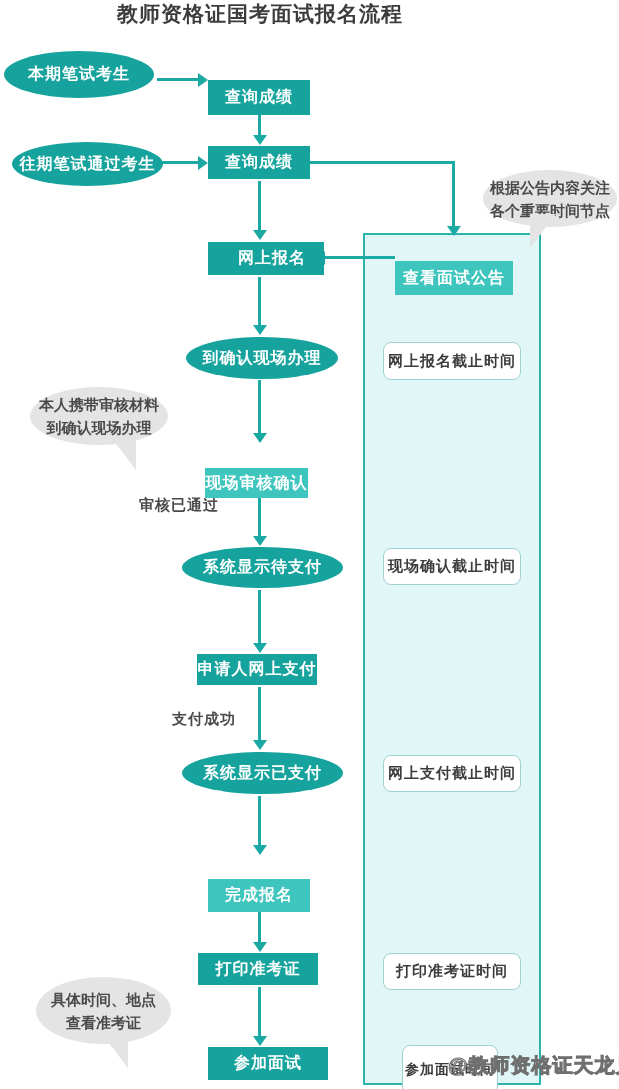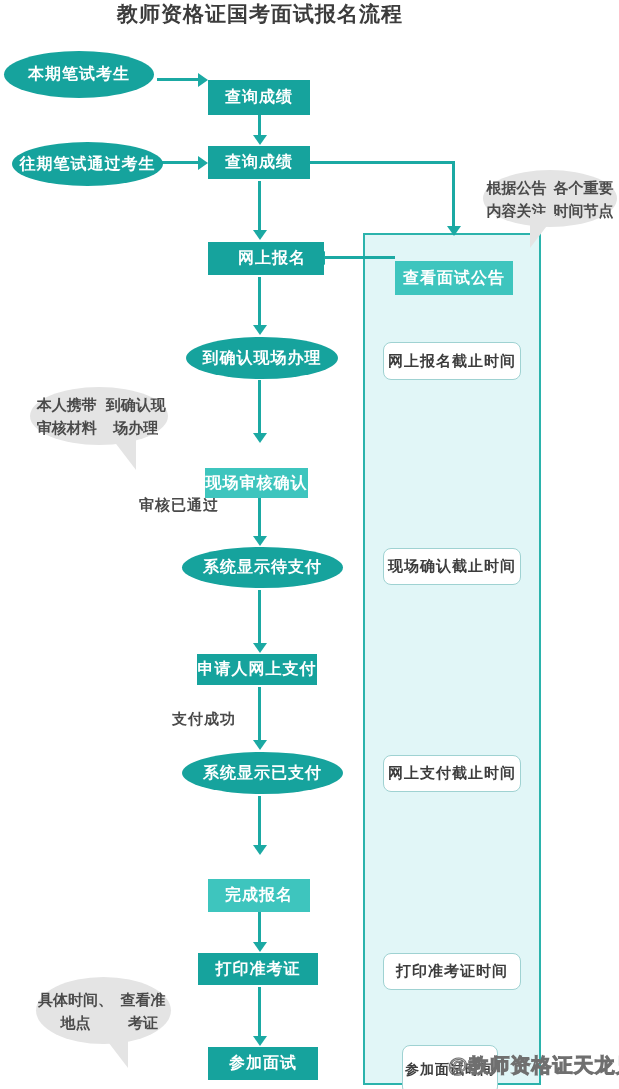--- a/index.html
+++ b/index.html
@@ -28,21 +28,21 @@
   }
   .tl-box{
     display:flex;align-items:center;justify-content:center;
     background:#fff;border:1px solid var(--timeline_border,#9fd2d2);
     border-radius:8px;color:var(--text_dark,#3c3c3c);
     font-size:15px;font-weight:bold;z-index:2;letter-spacing:1px;
   }
   
   .bubble{
     background:var(--bubble_bg,#e4e4e4);border-radius:50%;
-    display:flex;align-items:center;justify-content:center;
+    display:flex;flex-direction:column;align-items:center;justify-content:center;
     color:var(--bubble_text,#4a4a4a);font-size:15px;font-weight:bold;
     text-align:center;line-height:23px;z-index:3;
   }
   .tail{width:0;height:0;z-index:3;}
   .tail-dl{border-top:34px solid var(--bubble_bg,#e4e4e4);border-right:26px solid transparent;}
   .tail-dr{border-top:34px solid var(--bubble_bg,#e4e4e4);border-left:26px solid transparent;}
   .line-h{height:3px;background:var(--line,#1ba9a3);z-index:1;}
   .arrow-v{width:3px;background:var(--line,#1ba9a3);z-index:1;}
   .arrow-v::after{
     content:'';position:absolute;left:-5.5px;bottom:-9px;
@@ -105,21 +105,21 @@
   <div class="abs node ellipse" style="left:12px;top:142px;width:151px;height:44px;text-align:center;">往期笔试通过考生</div>
   <div class="abs node rect-dark" style="left:208px;top:146px;width:102px;height:33px;">查询成绩</div>
   <div class="abs node rect-dark" style="left:208px;top:242px;width:104px;height:33px;padding-left:12px;">网上报名</div>
   <div class="abs node ellipse" style="left:186px;top:337px;width:152px;height:42px;">到确认现场办理</div>
   <div class="abs node rect-light" style="left:205px;top:445px;width:103px;height:30px;">现场审核确认</div>
   <div class="abs node ellipse" style="left:182px;top:547px;width:161px;height:41px;">系统显示待支付</div>
   <div class="abs node rect-dark" style="left:197px;top:654px;width:120px;height:31px;">申请人网上支付</div>
   <div class="abs node ellipse" style="left:182px;top:752px;width:161px;height:42px;">系统显示已支付</div>
   <div class="abs node rect-light" style="left:208px;top:856px;width:102px;height:33px;">完成报名</div>
   <div class="abs node rect-dark" style="left:198px;top:953px;width:120px;height:32px;">打印准考证</div>
-  <div class="abs node rect-dark" style="left:208px;top:1047px;width:110px;height:33px;">参加面试</div>
+  <div class="abs node rect-dark" style="left:208px;top:1047px;width:120px;height:33px;">参加面试</div>
 
   <div class="abs node rect-light" style="left:395px;top:238px;width:118px;height:34px;">查看面试公告</div>
 
   <div class="abs tl-box" style="left:383px;top:342px;width:136px;height:36px;">网上报名截止时间</div>
   <div class="abs tl-box" style="left:383px;top:548px;width:136px;height:35px;">现场确认截止时间</div>
   <div class="abs tl-box" style="left:383px;top:755px;width:136px;height:35px;">网上支付截止时间</div>
   <div class="abs tl-box" style="left:383px;top:953px;width:136px;height:35px;">打印准考证时间</div>
   <div class="abs tl-box" style="left:402px;top:1045px;width:94px;height:48px;font-size:14px;">参加面试时间</div>
 
   <div class="abs bubble" style="left:483px;top:170px;width:134px;height:57px;">

